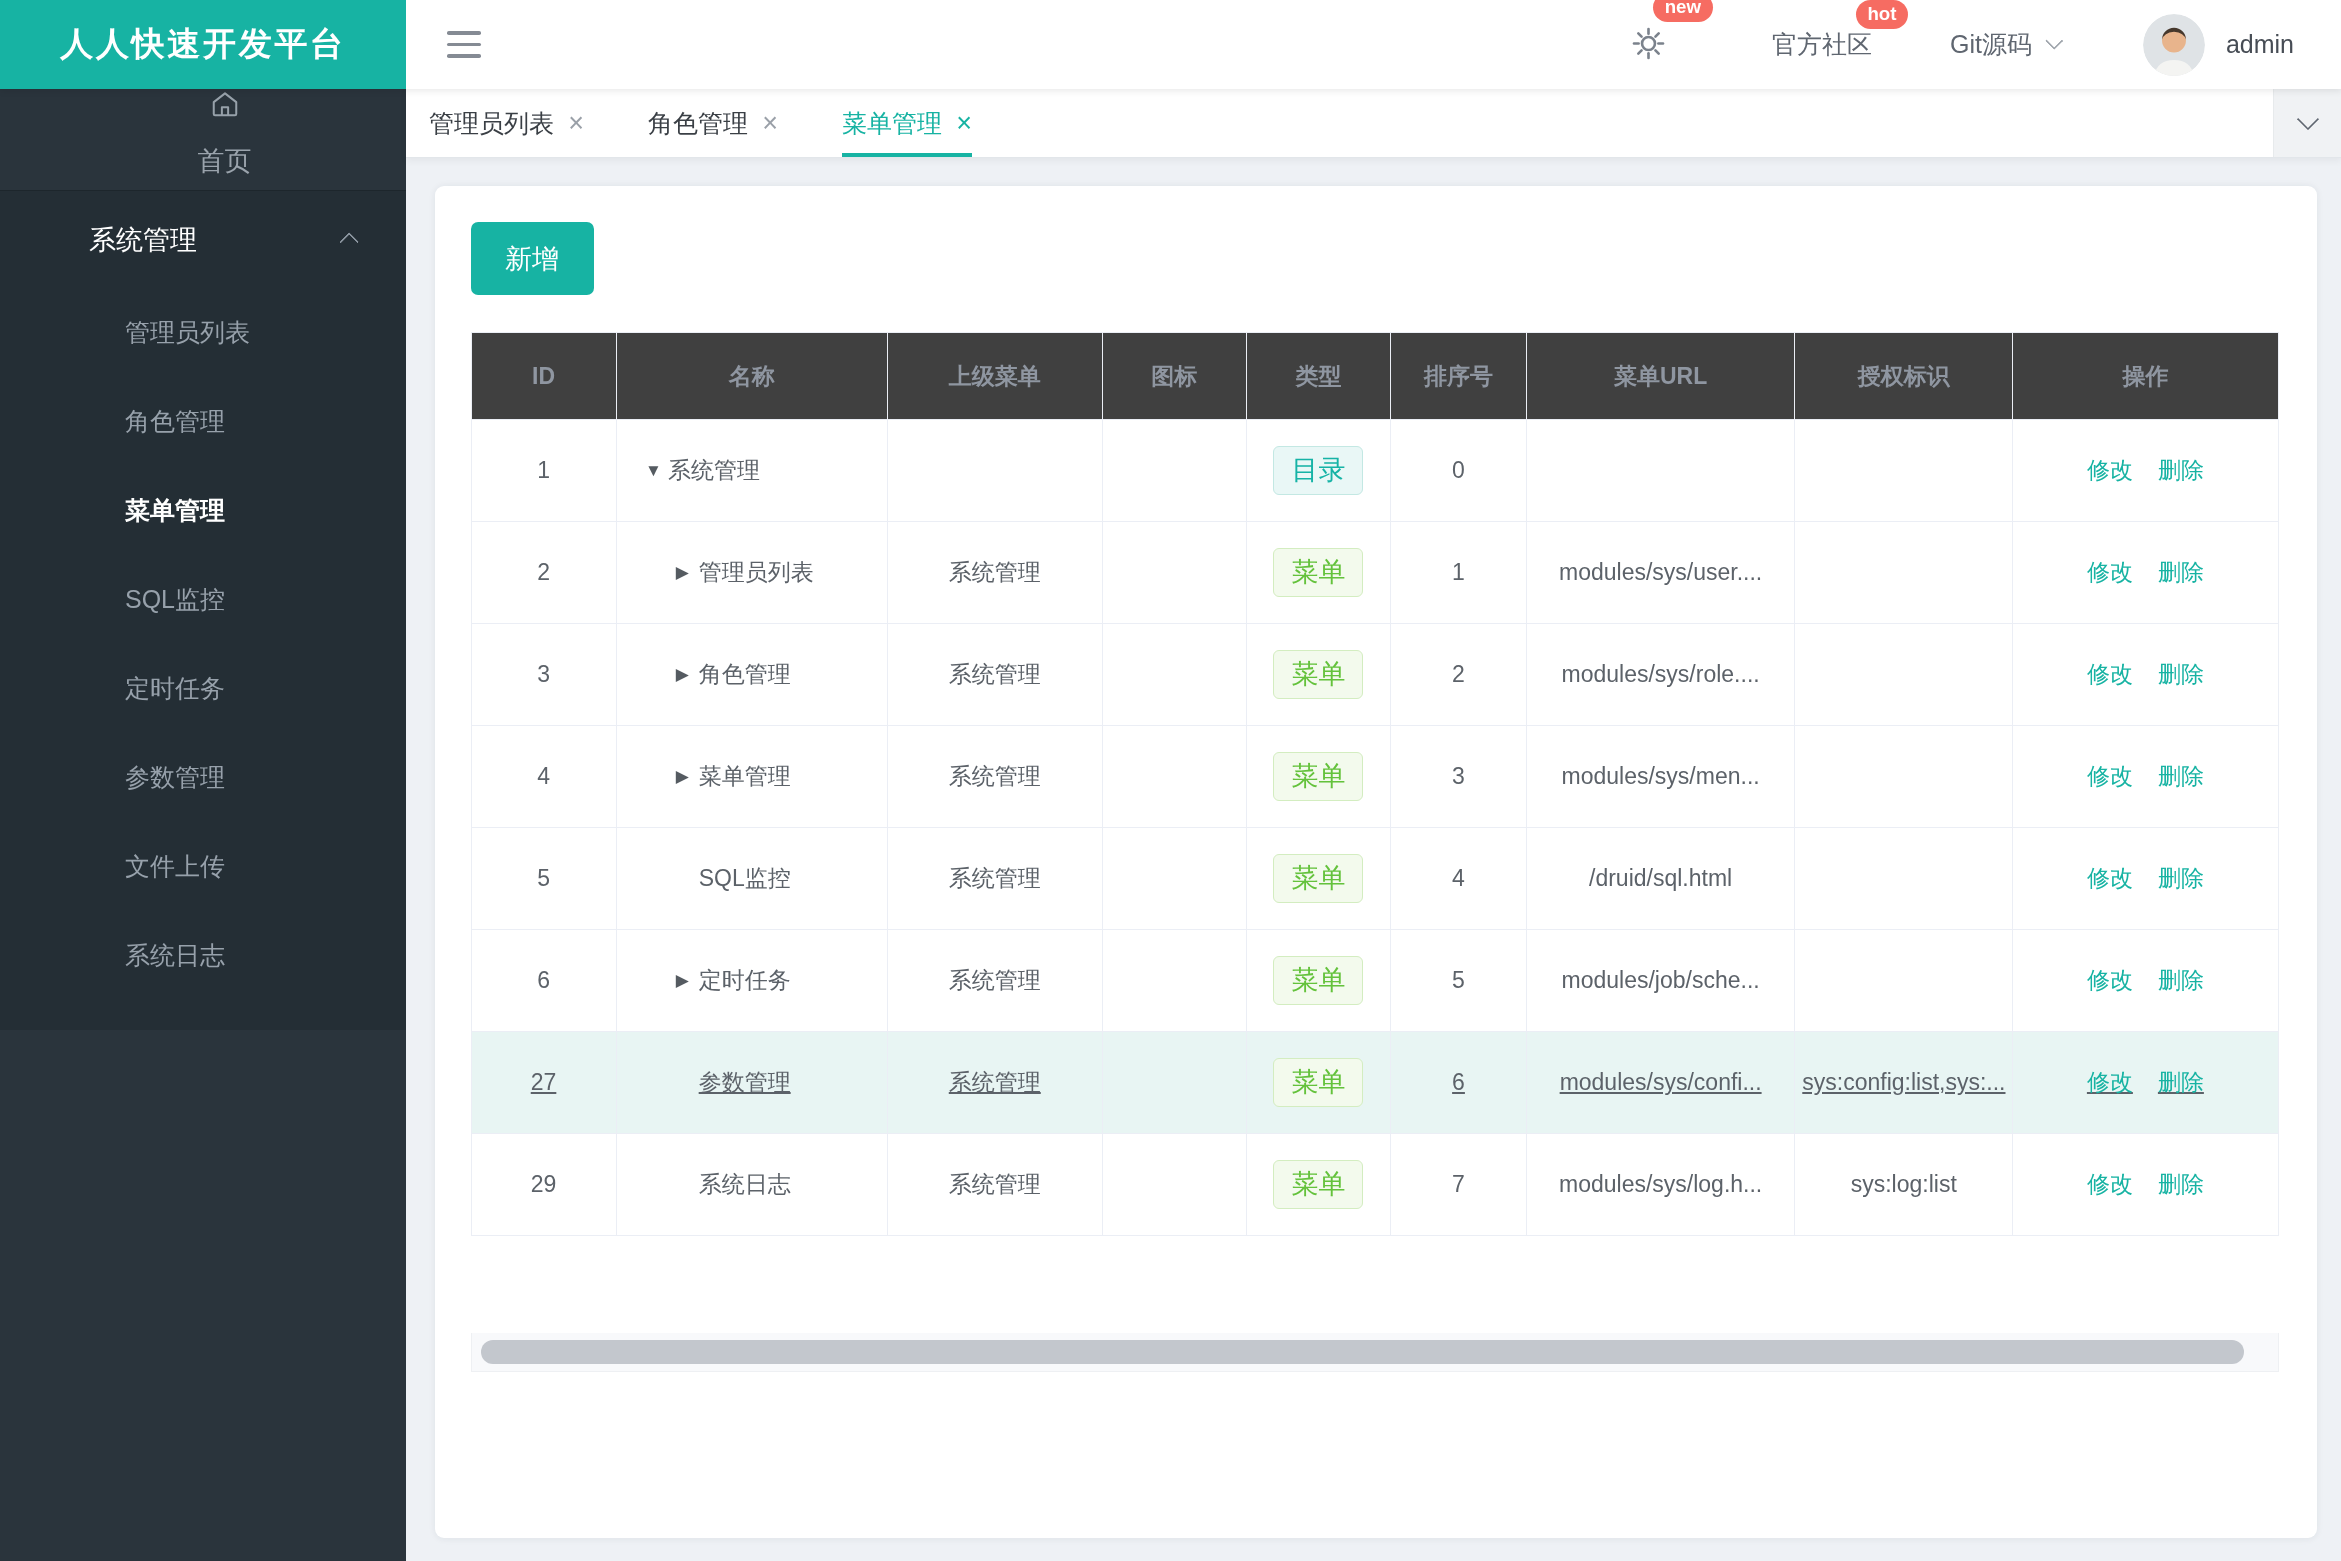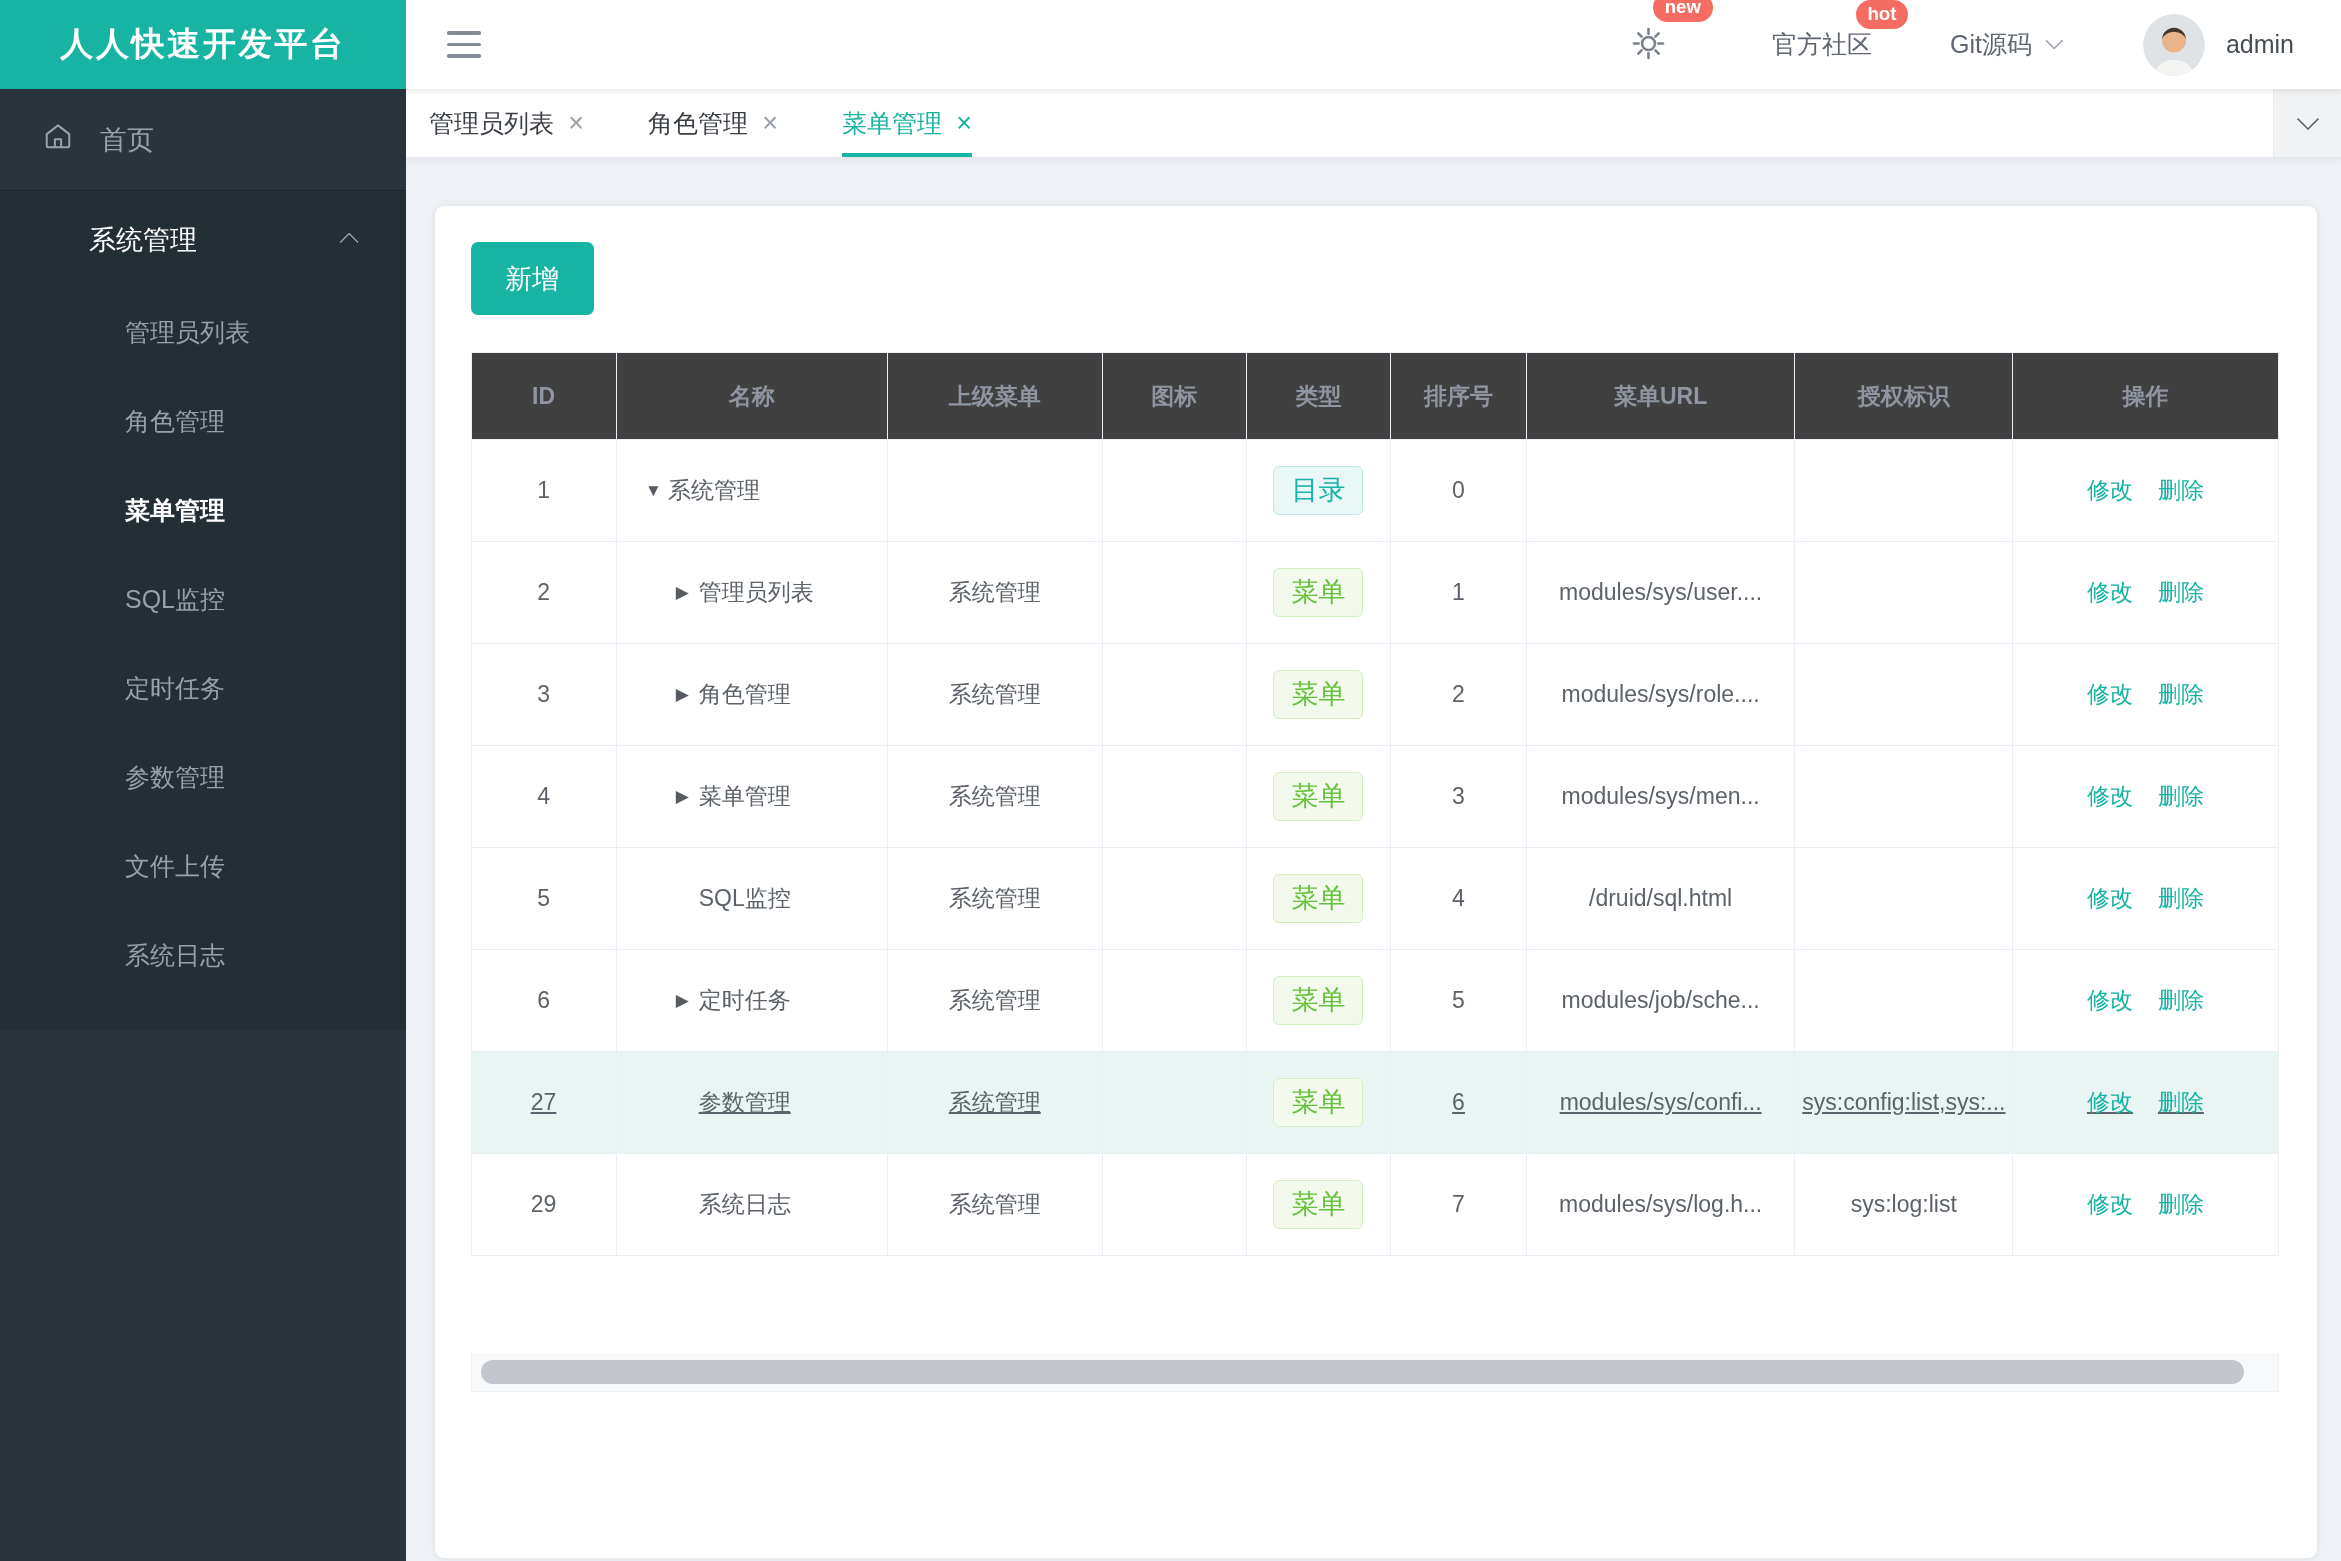--- a/index.html
+++ b/index.html
@@ -33,22 +33,22 @@
   .gear-wrap .pill{top:-32px;left:23px;}
   .community-wrap{margin-right:78px;}
   .community-wrap .pill{top:-28.5px;right:-36px;}
   .git-wrap{margin-right:82px;}
   .chev-down{width:12.5px;height:12.5px;border-right:2.7px solid #a0a6ad;border-bottom:2.7px solid #a0a6ad;
              transform:rotate(45deg) translate(-2.7px,-2.7px);margin-left:16px;border-radius:0.9px;}
   .avatar{width:62px;height:62px;border-radius:50%;overflow:hidden;margin-right:21.4px;flex:none;}
   .admin-name{font-size:25px;color:#474d55;}
   
   .sidebar{position:absolute;left:0;top:89px;width:406px;height:1473px;background:var(--sidebar-bg);}
-  .side-home{height:101px;display:flex;align-items:center;gap:27px;padding-left:43px;
-             color:#9aa3ac;font-size:27px;cursor:pointer;background:var(--sidebar-bg);}
+  .side-home{height:101px;display:flex;align-items:center;gap:17px;padding-left:43px;
+             color:#9aa3ac;font-size:27px;cursor:pointer;background:var(--sidebar-bg);flex-direction:column;}
   .side-group{background:var(--sidebar-dark);padding-bottom:30px;border-top:0.9px solid #1d262c;}
   .side-group-title{height:97px;display:flex;align-items:center;padding-left:89px;
                     color:#ffffff;font-size:27px;position:relative;cursor:pointer;}
   .chev-up{position:absolute;right:50px;top:50%;width:14.2px;height:14.2px;
            border-top:2.7px solid #8a949e;border-left:2.7px solid #8a949e;
            transform:translateY(-35%) rotate(45deg);border-radius:0.9px;}
   .side-sub-item{height:89px;line-height:89px;padding-left:125px;color:#97a1ab;
                  font-size:25px;cursor:pointer;white-space:nowrap;}
   .side-sub-item.active{color:#fff;font-weight:bold;}
   
@@ -61,21 +61,21 @@
   .tab-close{margin-left:14.2px;font-size:27px;color:#9aa0a8;line-height:1;}
   .tab.active .tab-label,.tab.active .tab-close{color:var(--accent);}
   .tab.active::after{content:"";position:absolute;left:0;right:0;bottom:0;height:3.6px;background:var(--accent);}
   .tab-dropdown{margin-left:auto;width:69px;background:#f0f2f4;display:flex;align-items:center;
                 justify-content:center;border-left:0.9px solid #e7eaec;cursor:pointer;}
   .tab-dropdown .chev{width:16px;height:16px;border-right:2.7px solid #5f6670;border-bottom:2.7px solid #5f6670;
                       transform:rotate(45deg) translate(-2.7px,-2.7px);border-radius:0.9px;}
   
   .content{position:absolute;left:406px;top:158px;width:1936px;height:1404px;background:#eef1f5;}
   .card{position:absolute;left:28.5px;top:28px;width:1882px;height:1352px;background:#fff;
-        border-radius:9px;box-shadow:0 0.9px 7.1px rgba(31,45,61,.07);margin-top:20px;}
+        border-radius:9px;box-shadow:0 0.9px 7.1px rgba(31,45,61,.07);}
   .add-btn{position:absolute;left:36px;top:36px;width:123px;height:73px;background:var(--accent);
            color:#fff;font-size:27px;border:none;border-radius:7.1px;display:flex;align-items:center;
            justify-content:center;cursor:pointer;font-family:inherit;}
   
   table.tbl{position:absolute;left:36px;top:146px;width:1808px;border-collapse:collapse;table-layout:fixed;}
   .tbl th{height:87px;font-size:23px;font-weight:bold;color:#8f96a1;background:#404040;
           border:0.9px solid var(--border);text-align:center;}
   .tbl td{height:102px;font-size:23px;color:#5c6269;border:0.9px solid var(--border);
           text-align:center;padding:0 7.1px;overflow:hidden;white-space:nowrap;}
   .tbl tr.hl td{background:var(--hl-row);text-decoration:underline;}

